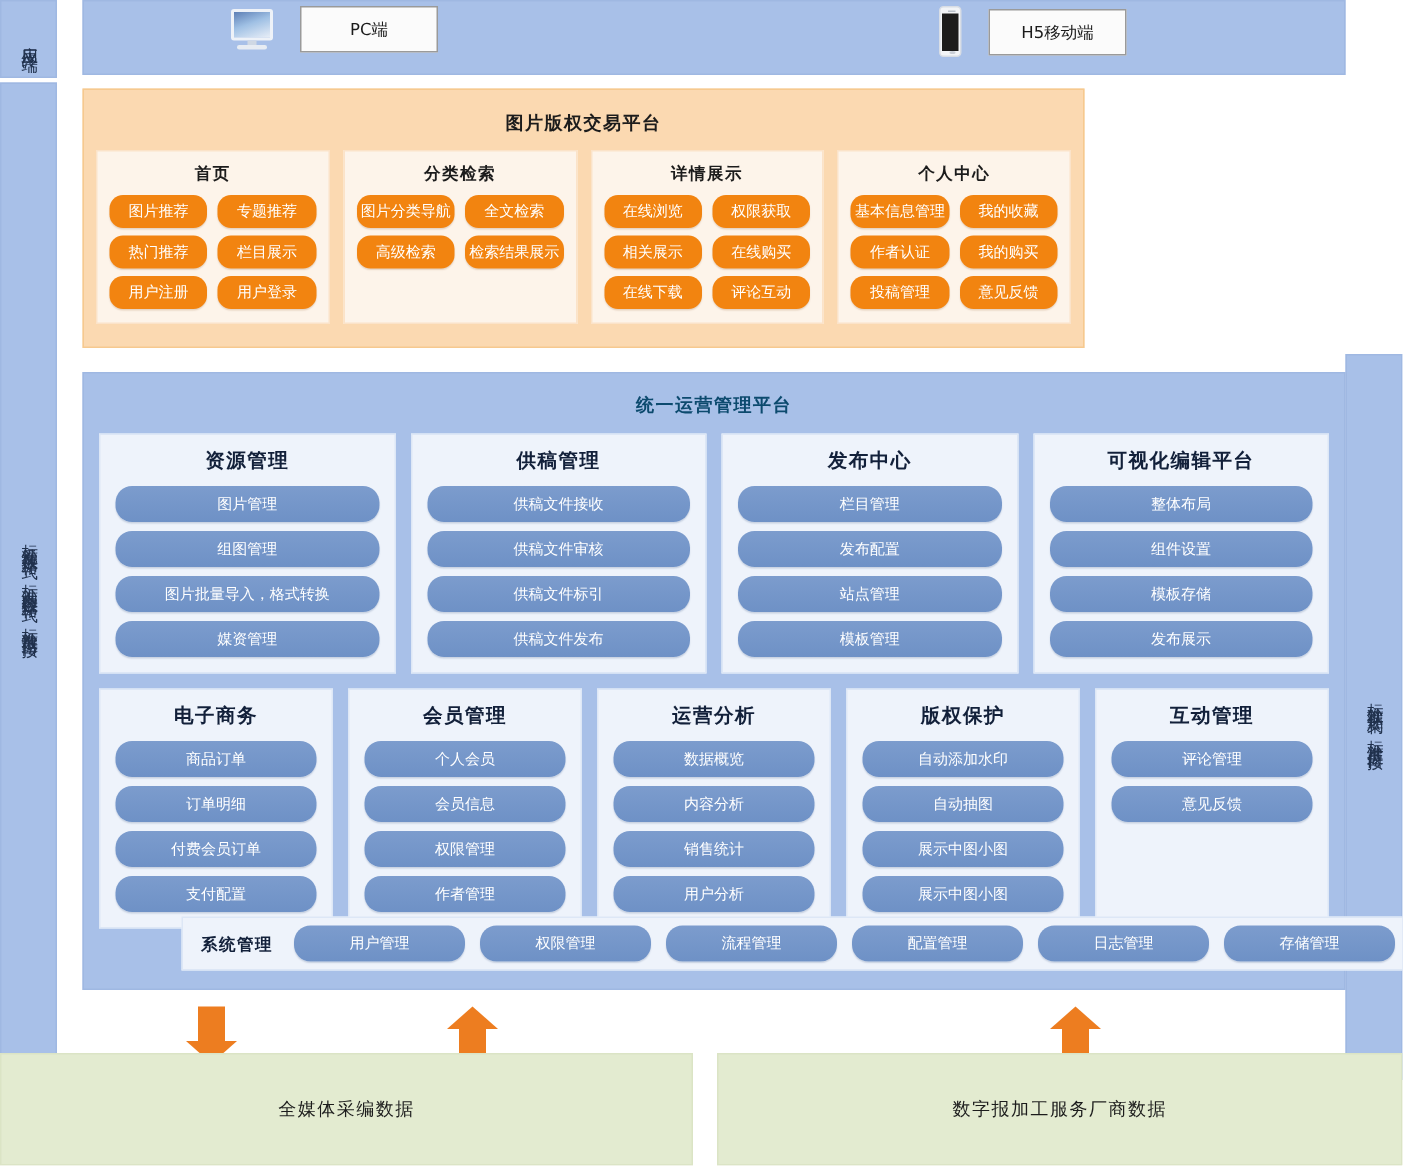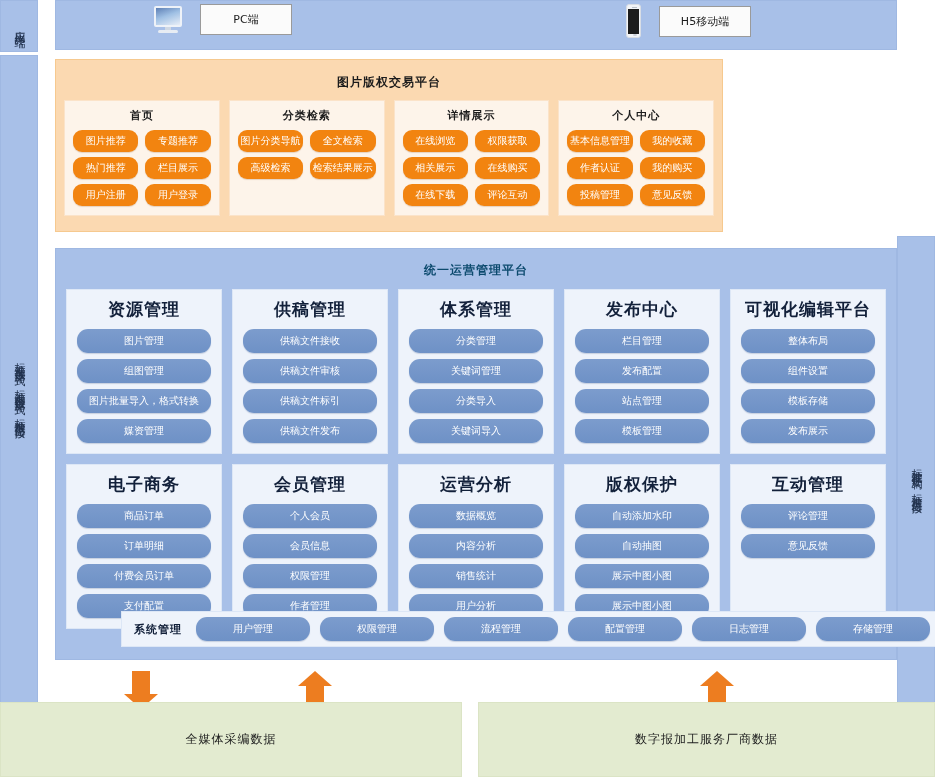--- a/index.html
+++ b/index.html
@@ -110,21 +110,21 @@
     text-align: center; font-size: 12px; font-weight: bold; color: #0c4a6e;
     padding-top: 13px; letter-spacing: 1px;
   }
   .b-row { display: flex; gap: 10px; padding: 0 10px; margin-top: 10px; }
   .b-group {
     flex: 1; background: #eef3fb; border: 1px solid #dde7f6;
     padding: 8px 10px 10px 10px;
   }
   .b-group.tall { min-height: 132px; }
   .b-group .g-title {
-    text-align: center; font-size: 17px; font-weight: bold;
+    text-align: center; font-size: 13px; font-weight: bold;
     color: #12203a; margin-bottom: 8px; letter-spacing: 1px;
   }
   .pill-b {
     background: linear-gradient(180deg,#7c9ccd 0%,#6e91c6 100%);
     color: #ffffff; font-size: 10px;
     border-radius: 11px; text-align: center; padding: 5px 2px;
     margin-bottom: 6px; white-space: nowrap; overflow: hidden;
     box-shadow: 0 1px 1px rgba(40,70,120,.2);
   }
   .pill-b:last-child { margin-bottom: 0; }
@@ -272,27 +272,20 @@
         <div class="pill-b">媒资管理</div>
       </div>
       <div class="b-group tall">
         <div class="g-title">供稿管理</div>
         <div class="pill-b">供稿文件接收</div>
         <div class="pill-b">供稿文件审核</div>
         <div class="pill-b">供稿文件标引</div>
         <div class="pill-b">供稿文件发布</div>
       </div>
       <div class="b-group tall">
-        <div class="g-title">体系管理</div>
-        <div class="pill-b">分类管理</div>
-        <div class="pill-b">关键词管理</div>
-        <div class="pill-b">分类导入</div>
-        <div class="pill-b">关键词导入</div>
-      </div>
-      <div class="b-group tall">
         <div class="g-title">发布中心</div>
         <div class="pill-b">栏目管理</div>
         <div class="pill-b">发布配置</div>
         <div class="pill-b">站点管理</div>
         <div class="pill-b">模板管理</div>
       </div>
       <div class="b-group tall">
         <div class="g-title">可视化编辑平台</div>
         <div class="pill-b">整体布局</div>
         <div class="pill-b">组件设置</div>

